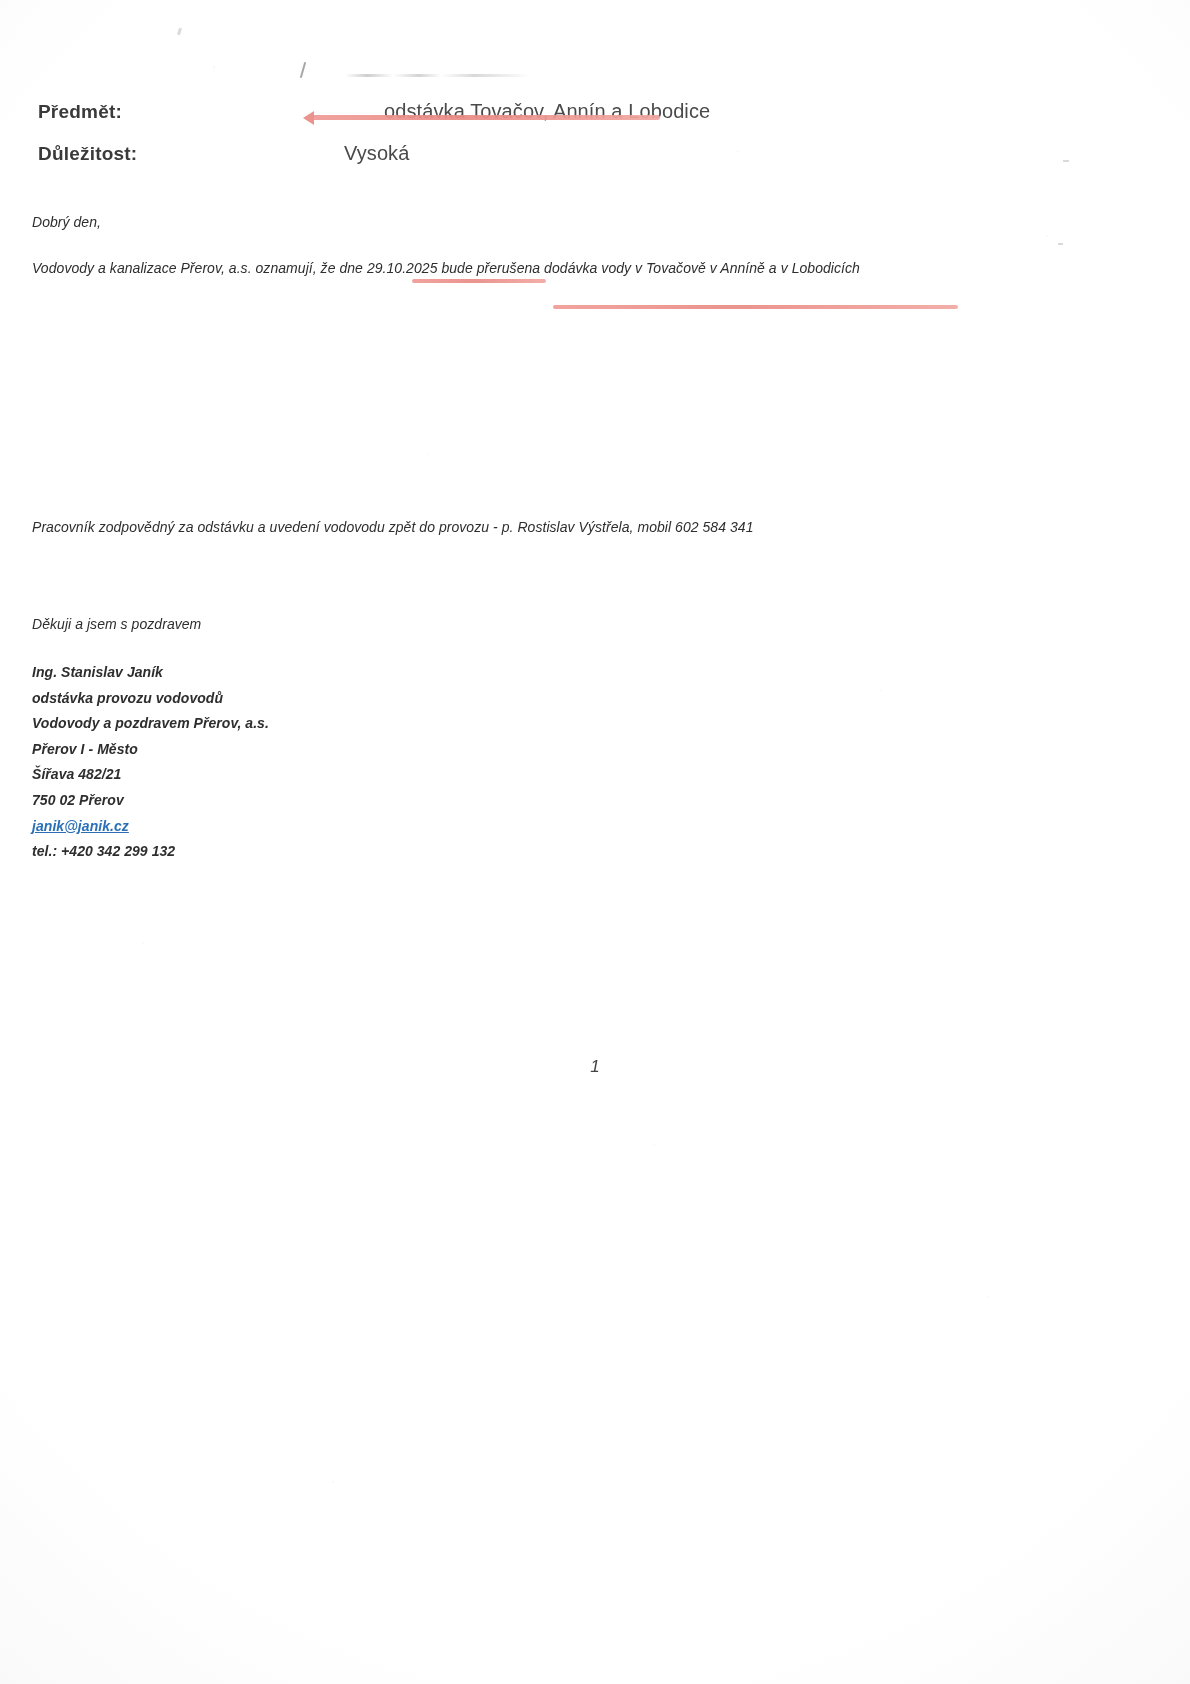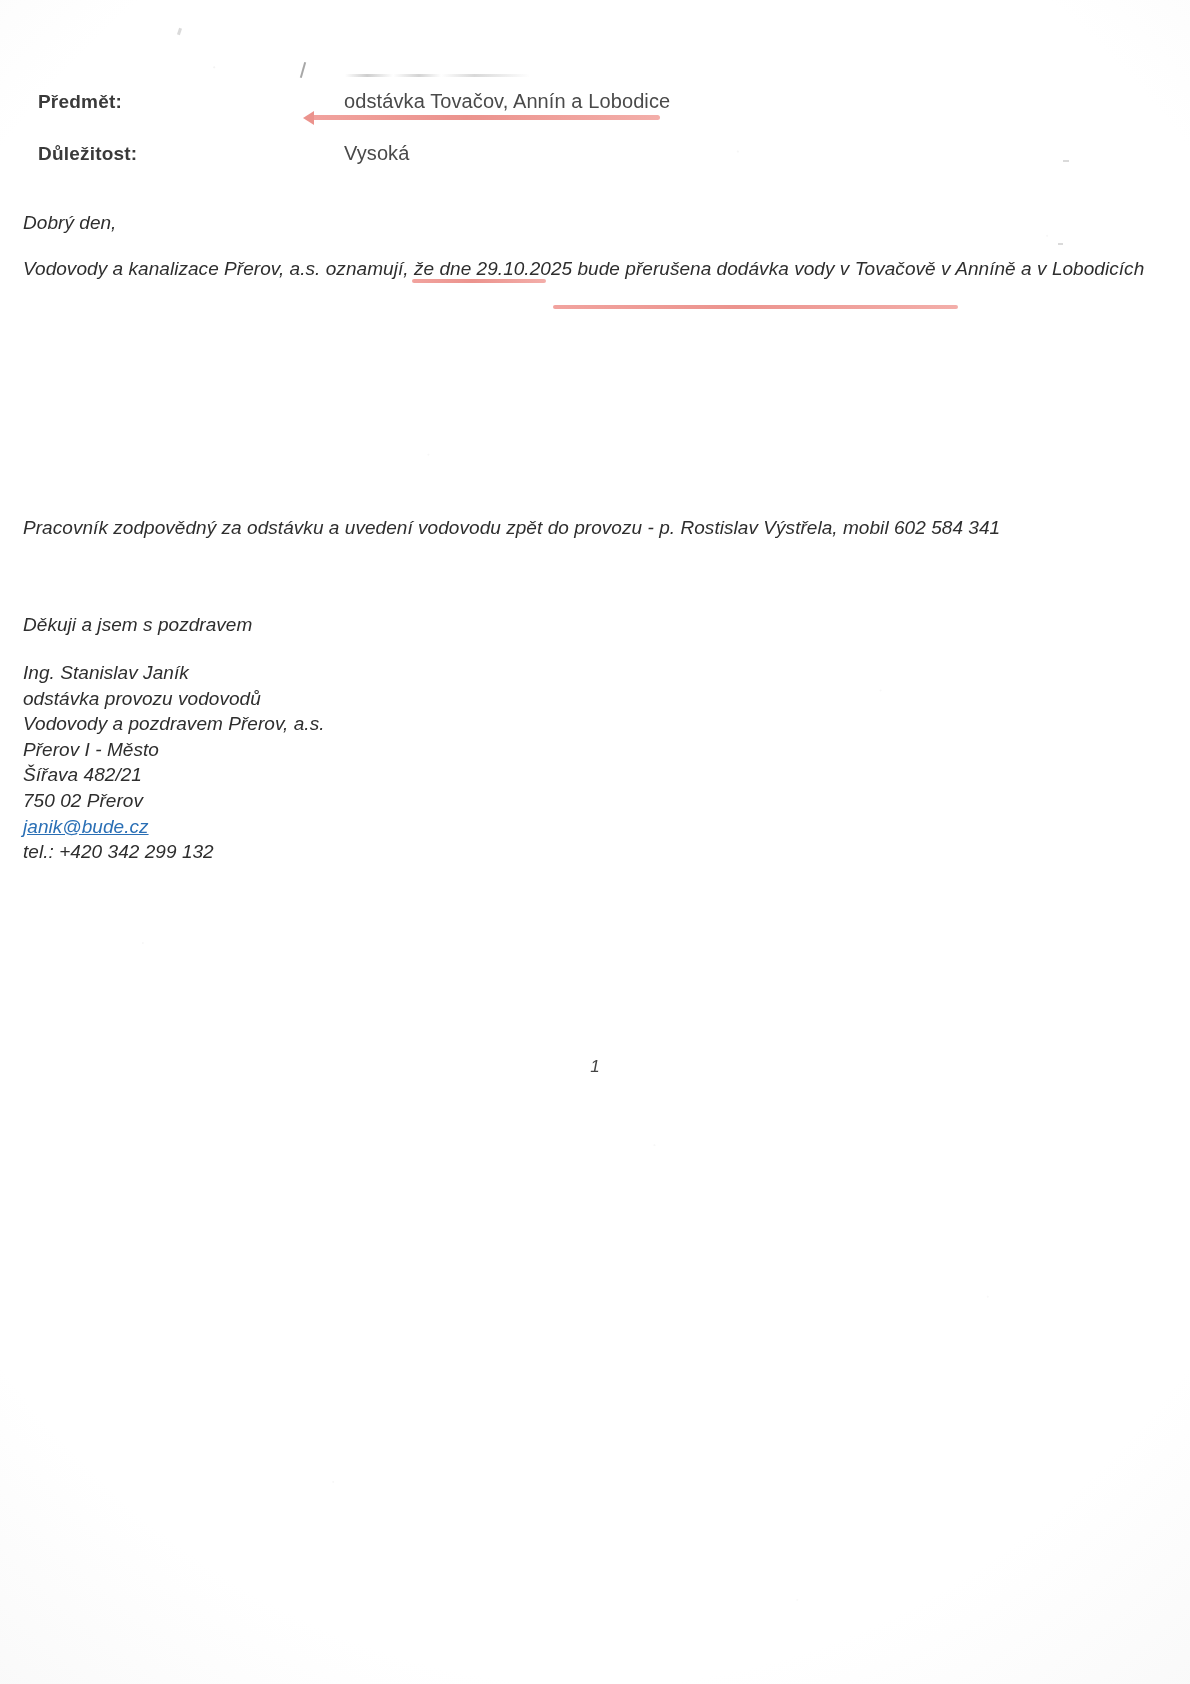--- a/index.html
+++ b/index.html
@@ -53,21 +53,21 @@
     color: #3a3a3a;
     letter-spacing: 0.2px;
   }
   .hdr-value {
     font-size: 20px;
     font-weight: 400;
     color: #4a4a4a;
     letter-spacing: 0.1px;
     margin-left: 16px;
   }
-  #row-subject { left: 38px; top: 90px; }
+  #row-subject { left: 38px; top: 100px; gap: 40px; }
   #row-importance { left: 38px; top: 142px; }
 
   
   .ghost-line {
     position: absolute;
     left: 345px;
     top: 74px;
     width: 185px;
     height: 3px;
     background: linear-gradient(90deg,
@@ -109,34 +109,34 @@
     border-top: 7px solid transparent;
     border-bottom: 7px solid transparent;
     border-right: 11px solid #ea8a84;
   }
   #hl-date { left: 412px; top: 279px; width: 134px; }
   #hl-time { left: 553px; top: 305px; width: 405px; }
 
   
   .body-block {
     position: absolute;
-    left: 23px;
+    left: 32px;
     font-style: italic;
-    font-size: 19px;
+    font-size: 14px;
     line-height: 25.6px;
     color: #2e2e2e;
     letter-spacing: 0.05px;
     white-space: nowrap;
   }
   #greeting { top: 210px; }
   #para-main { top: 256px; text-align: right; }
   #para-worker { top: 515px; font-style: italic; }
   #closing { top: 612px; }
   #signature { top: 660px; }
-  #signature .sig-line { display: block; }
+  #signature .sig-line { display: block; font-weight: bold; }
   .email-link {
     color: #2a6fb5;
     text-decoration: underline;
     text-decoration-color: #2a6fb5;
   }
   .page-number {
     position: absolute;
     left: 0;
     right: 0;
     top: 1057px;
@@ -201,19 +201,19 @@
 
   <div class="body-block" id="closing">Děkuji a jsem s pozdravem</div>
 
   <div class="body-block" id="signature">
     <span class="sig-line">Ing. Stanislav Janík</span>
     <span class="sig-line">odstávka provozu vodovodů</span>
     <span class="sig-line">Vodovody a pozdravem Přerov, a.s.</span>
     <span class="sig-line">Přerov I - Město</span>
     <span class="sig-line">Šířava 482/21</span>
     <span class="sig-line">750 02 Přerov</span>
-    <span class="sig-line"><a class="email-link" href="#">janik@bude.cz</a></span>
+    <span class="sig-line"><a class="email-link" href="#">janik@janik.cz</a></span>
     <span class="sig-line">tel.: +420 342 299 132</span>
   </div>
 
   <div class="page-number">1</div>
 
 </div>
 
 </body></html>

